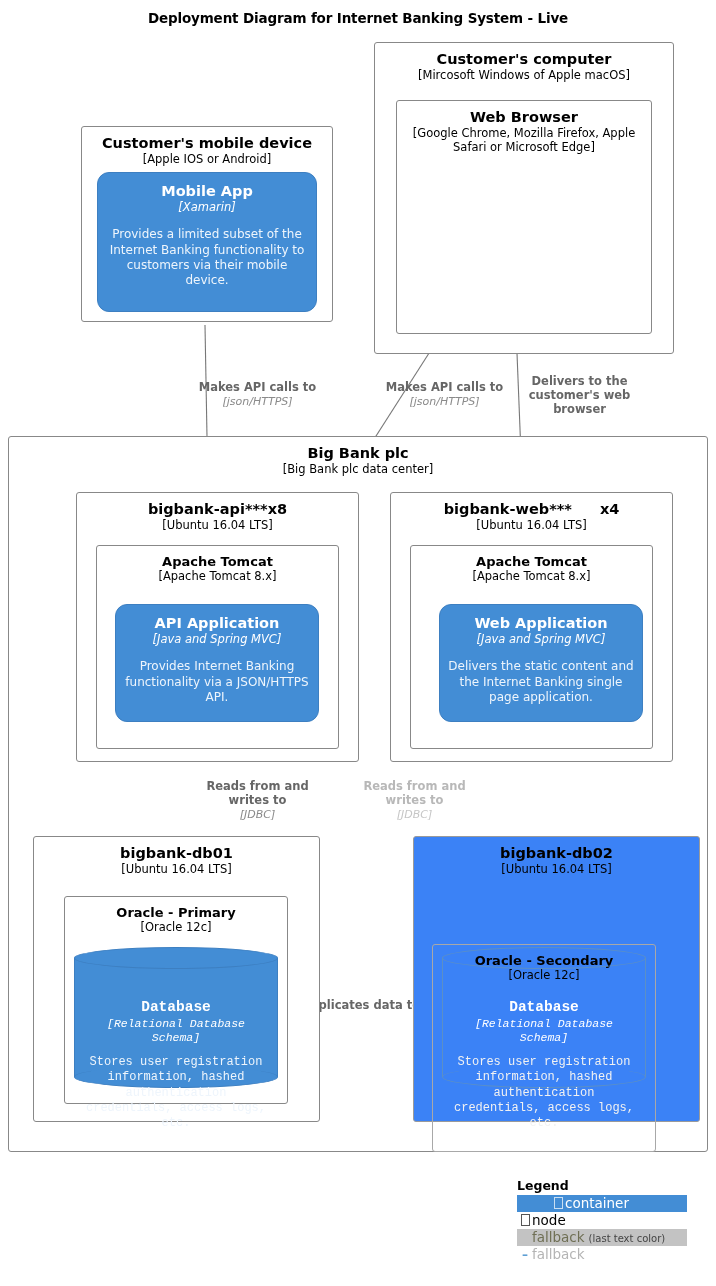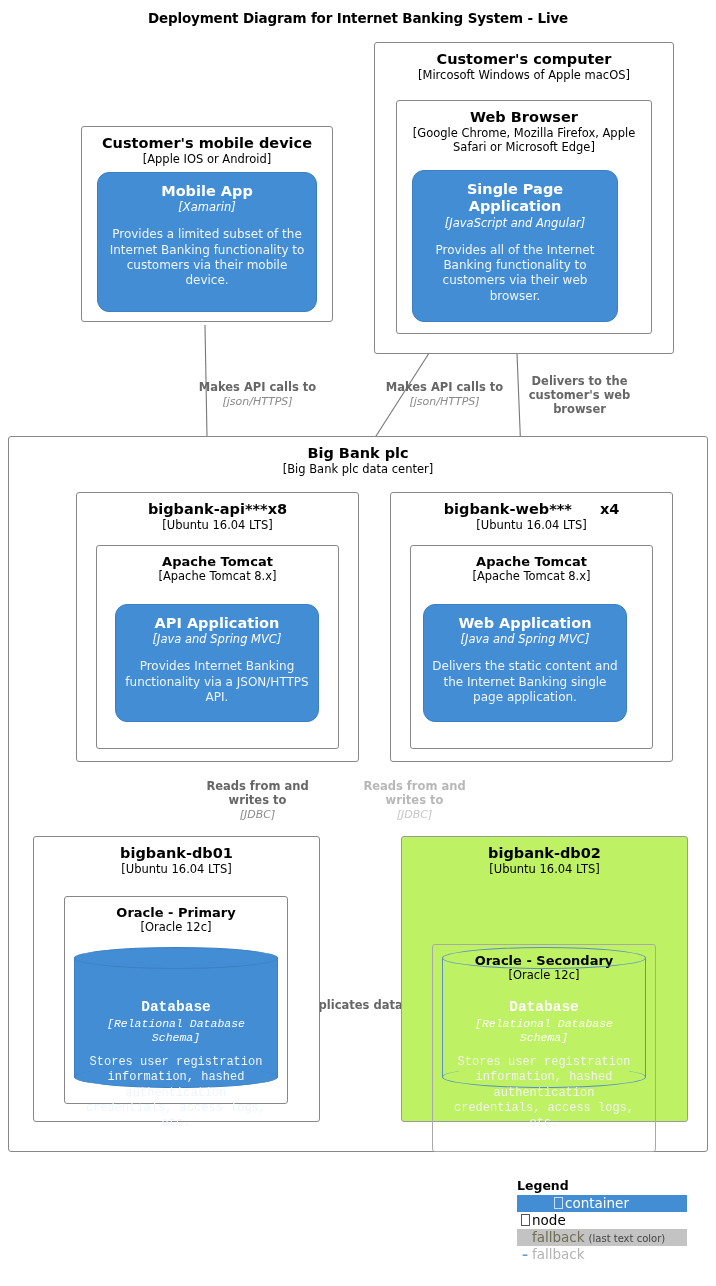--- a/index.html
+++ b/index.html
@@ -42,22 +42,23 @@
   
   .node {
     position: absolute;
     box-sizing: border-box;
     border: 1px solid #888888;
     border-radius: 3px;
     background: #ffffff;
     text-align: center;
   }
   .node.greyed {
-    background: #bef264;
+    background: #3b82f6;
     border-color: #9a9a9a;
+    margin-left: 12px;
   }
   .node-title {
     font-size: 14.5px;
     font-weight: bold;
     color: #000000;
     line-height: 1.18;
     margin-top: 8px;
     padding: 0 4px;
   }
   .node-title.small {
@@ -274,25 +275,20 @@
   <div class="node" style="left:374px; top:42px; width:300px; height:312px;">
     <div class="node-title">Customer's computer</div>
     <div class="node-tech">[Mircosoft Windows of Apple macOS]</div>
   </div>
 
   <div class="node" style="left:396px; top:100px; width:256px; height:234px;">
     <div class="node-title">Web Browser</div>
     <div class="node-tech">[Google Chrome, Mozilla Firefox, Apple Safari or Microsoft Edge]</div>
   </div>
 
-  <div class="container-box" style="left:412px; top:170px; width:206px; height:152px;">
-    <div class="c-name">Single Page Application</div>
-    <div class="c-tech">[JavaScript and Angular]</div>
-    <div class="c-desc">Provides all of the Internet Banking functionality to customers via their web browser.</div>
-  </div>
 
   <div class="node" style="left:81px; top:126px; width:252px; height:196px;">
     <div class="node-title">Customer's mobile device</div>
     <div class="node-tech">[Apple IOS or Android]</div>
   </div>
 
   <div class="container-box" style="left:97px; top:172px; width:220px; height:140px;">
     <div class="c-name">Mobile App</div>
     <div class="c-tech">[Xamarin]</div>
     <div class="c-desc">Provides a limited subset of the Internet Banking functionality to customers via their mobile device.</div>
@@ -338,21 +334,21 @@
       <span>bigbank-web***</span><span style="display:inline-block;width:28px"></span><span>x4</span>
     </div>
     <div class="node-tech">[Ubuntu 16.04 LTS]</div>
   </div>
 
   <div class="node" style="left:410px; top:545px; width:243px; height:204px;">
     <div class="node-title small">Apache Tomcat</div>
     <div class="node-tech">[Apache Tomcat 8.x]</div>
   </div>
 
-  <div class="container-box" style="left:423px; top:604px; width:204px; height:118px;">
+  <div class="container-box" style="left:439px; top:604px; width:204px; height:118px;">
     <div class="c-name">Web Application</div>
     <div class="c-tech">[Java and Spring MVC]</div>
     <div class="c-desc">Delivers the static content and the Internet Banking single page application.</div>
   </div>
 
   <div class="edge-label" style="left:186px; top:780px; width:143px;">
     <span class="el-text">Reads from and writes to</span>
     <span class="el-tech">[JDBC]</span>
   </div>
 

